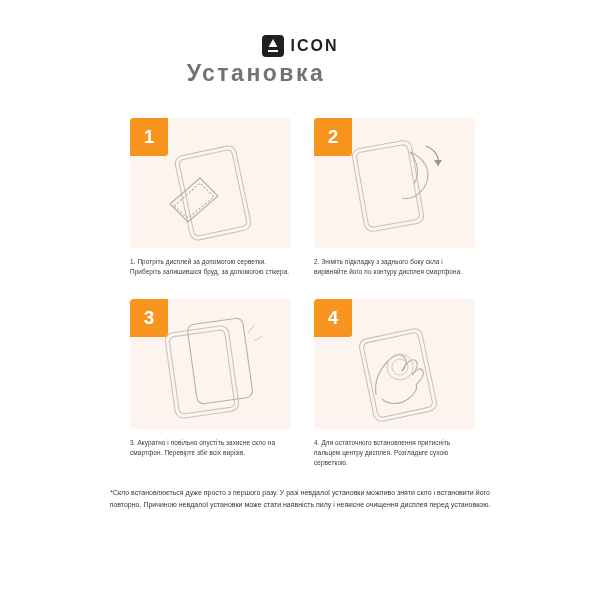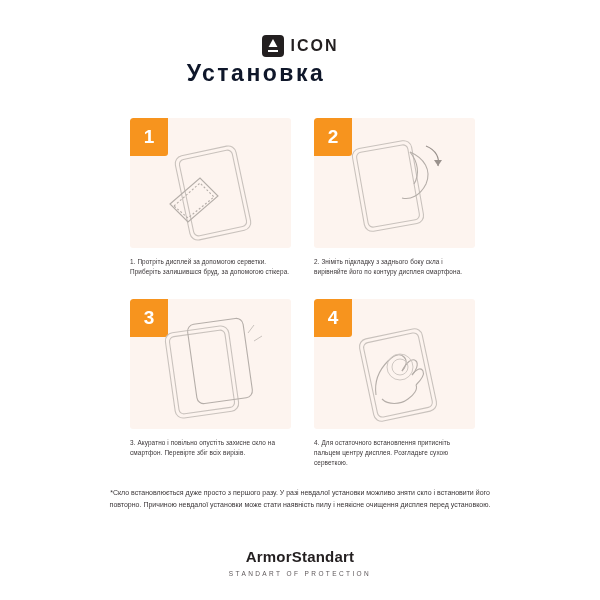--- a/index.html
+++ b/index.html
@@ -76,21 +76,21 @@
   
   .title {
     position: absolute;
     top: 60px;
     left: 0;
     width: 512px;
     text-align: center;
     font-size: 23px;
     font-weight: bold;
     letter-spacing: 2.5px;
-    color: #0f172a;
+    color: #737373;
   }
 
   
   .steps {
     position: absolute;
     top: 118px;
     left: 130px;
     width: 345px;
   }
   .row {
@@ -265,18 +265,14 @@
           </svg>
         </div>
         <div class="caption">4. Для остаточного встановлення притисніть пальцем центру дисплея. Розгладьте сухою серветкою.</div>
       </div>
 
     </div>
   </div>
 
   <div class="footnote">*Скло встановлюється дуже просто з першого разу. У разі невдалої установки можливо зняти скло і встановити його повторно. Причиною невдалої установки може стати наявність пилу і неякісне очищення дисплея перед установкою.</div>
 
-  <div class="brand">
-    <div class="brand-name">ArmorStandart</div>
-    <div class="brand-tag">STANDART OF PROTECTION</div>
-  </div>
 
 </div>
 
 </body></html>

